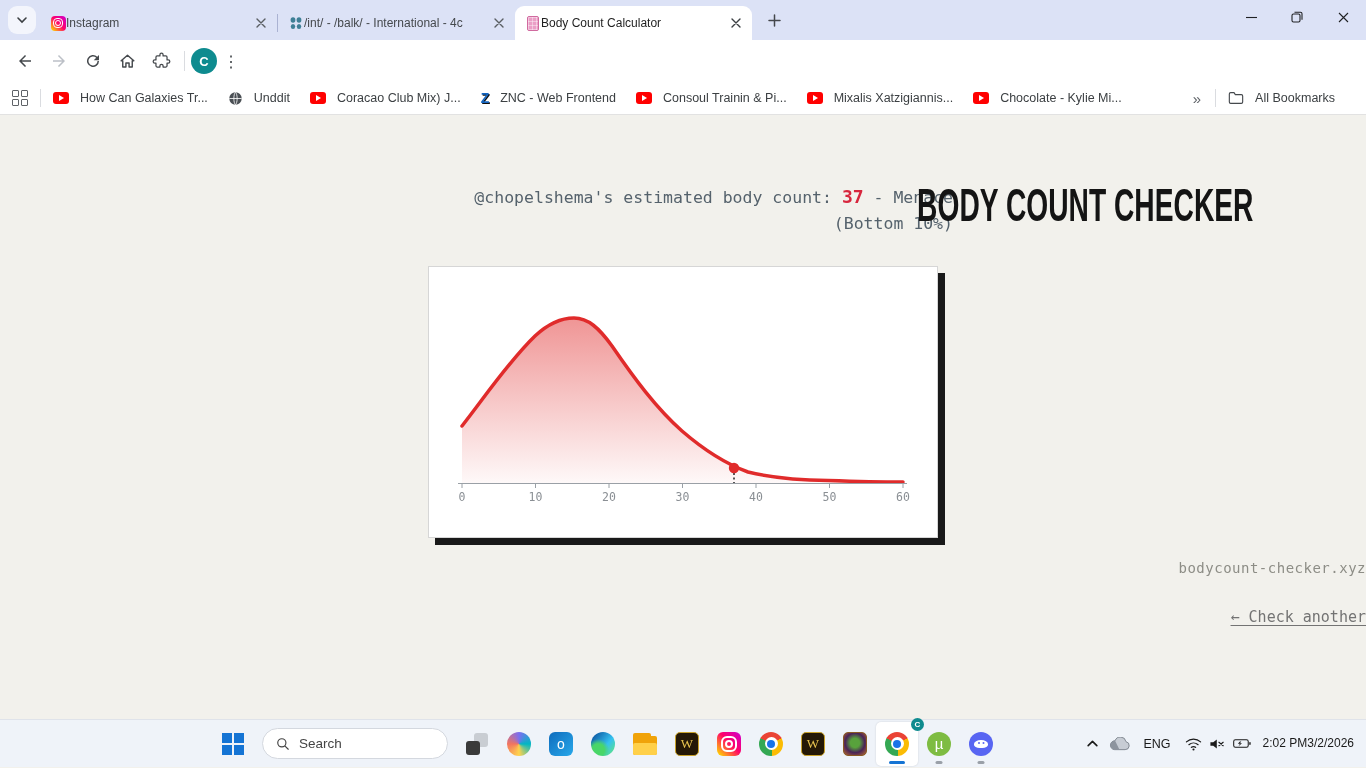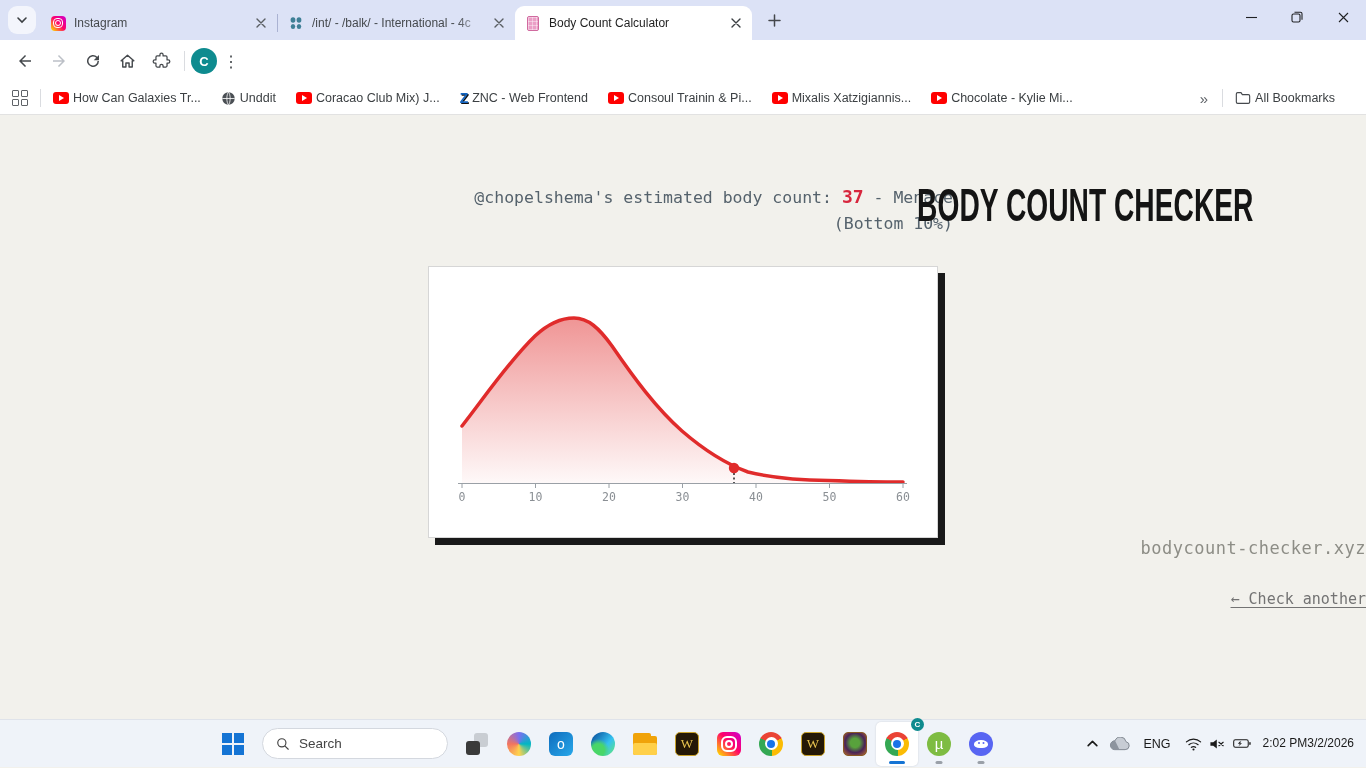--- a/index.html
+++ b/index.html
@@ -2,21 +2,21 @@
 <html><head>
 <meta charset="utf-8">
 <style>
   * { box-sizing: border-box; margin: 0; padding: 0; }
   html, body { width: 1366px; height: 768px; overflow: hidden; }
   body { font-family: "Liberation Sans", sans-serif; background: #f2f1ec; }
 
   
   .tabstrip { height: 40px; background: #dce2f6; display: flex; align-items: flex-end; padding-left: 6px; position: relative; }
   .tab-search-btn { width: 28px; height: 28px; margin: 0 4px 6px 2px; border-radius: 9px; background: rgba(255,255,255,.65); display: flex; align-items: center; justify-content: center; }
-  .tab { width: 237px; height: 34px; display: flex; align-items: center; gap: 8px; padding: 0 8px 0 10px; font-size: 12px; color: #45494d; border-radius: 9px 9px 0 0; position: relative; }
+  .tab { width: 237px; height: 34px; display: flex; align-items: center; padding: 0 8px 0 10px; font-size: 12px; color: #45494d; border-radius: 9px 9px 0 0; position: relative; }
   .tab.active { background: #ffffff; color: #1f1f1f; }
   .tab-title { flex: 1; white-space: nowrap; overflow: hidden; -webkit-mask-image: linear-gradient(90deg,#000 85%,transparent); mask-image: linear-gradient(90deg,#000 85%,transparent); }
   .tab-close { width: 16px; height: 16px; display: flex; align-items: center; justify-content: center; border-radius: 50%; color: #5a5e63; flex: none; }
   .tab-sep { width: 1px; height: 18px; background: #aab2d2; margin-bottom: 8px; flex: none; }
   .newtab-btn { width: 28px; height: 28px; margin: 0 0 6px 8px; display: flex; align-items: center; justify-content: center; color: #44474c; }
   .win-controls { position: absolute; right: 0; top: 0; height: 34px; display: flex; }
   .win-btn { width: 46px; height: 34px; display: flex; align-items: center; justify-content: center; color: #202124; }
 
   .favicon { width: 16px; height: 16px; flex: none; display: flex; align-items: center; justify-content: center; }
   .ig-icon { width: 15px; height: 15px; border-radius: 4px; background: linear-gradient(45deg,#ffd600 5%,#ff0169 50%,#d300c5 95%); position: relative; }
@@ -31,36 +31,36 @@
   .url-text { flex: 1; font-size: 14px; color: #1f1f1f; }
   .urlbar-right { display: flex; align-items: center; gap: 12px; }
   .toolbar-divider { width: 1px; height: 20px; background: #dadce0; margin: 0 6px; }
   .avatar { width: 26px; height: 26px; border-radius: 50%; background: #0e8b8f; color: #fff; font-size: 13px; font-weight: bold; display: flex; align-items: center; justify-content: center; }
   .kebab { font-size: 16px; color: #45494d; width: 28px; text-align: center; }
 
   .bookmarksbar { height: 33px; background: #fff; display: flex; align-items: center; padding: 0 12px; border-bottom: 1px solid #e2e2e2; font-size: 12.5px; color: #3c4043; }
   .apps-grid { display: grid; grid-template-columns: 7px 7px; grid-gap: 2px; margin-right: 12px; }
   .apps-grid span { width: 7px; height: 7px; border: 1.8px solid #5f6368; border-radius: 1px; }
   .bm-sep { width: 1px; height: 18px; background: #dadce0; margin-right: 12px; }
-  .bookmark { display: flex; align-items: center; gap: 4px; margin-right: 20px; white-space: nowrap; }
+  .bookmark { display: flex; align-items: center; gap: 11px; margin-right: 20px; white-space: nowrap; }
   .yt-icon { width: 16px; height: 12px; background: #f00; border-radius: 3px; position: relative; }
   .yt-icon::before { content: ""; position: absolute; left: 6px; top: 3px; border-left: 5px solid #fff; border-top: 3px solid transparent; border-bottom: 3px solid transparent; }
   .znc-icon { font-weight: 900; font-size: 14px; color: #1565c0; text-shadow: 1px 1px 0 #111; line-height: 1; }
   .bm-right { margin-left: auto; display: flex; align-items: center; }
   .overflow-chevrons { font-size: 15px; color: #5f6368; margin-right: 14px; }
 
   
   .page { height: 604px; background: #f2f1ec; text-align: right; overflow: hidden; }
   .page-title { margin-top: 62px; font-size: 47px; font-weight: 800; color: #141414; letter-spacing: 0; display: inline-block; transform: scaleX(0.6); white-space: nowrap; }
   .title-wrap { height: 58px; }
   .result-line { margin: 10px auto 16px; max-width: 540px; font-family: "DejaVu Sans Mono", monospace; font-size: 16.5px; line-height: 1.55; color: #55626c; }
   .result-value { color: #d7263d; font-weight: bold; font-size: 18px; }
   .chart-card { width: 510px; height: 272px; margin: 30px auto 0; background: #fff; border: 1px solid #d6d6d6; box-shadow: 7px 7px 0 #191919; position: relative; }
   .chart-card svg { display: block; }
-  .site-caption { font-family: "DejaVu Sans Mono", monospace; font-size: 17px; color: #8d8d86; letter-spacing: .5px; }
+  .site-caption { margin-top: 22px; font-family: "DejaVu Sans Mono", monospace; font-size: 14px; color: #8d8d86; letter-spacing: .5px; }
   .back-link { display: inline-block; margin-top: 32px; font-family: "DejaVu Sans Mono", monospace; font-size: 15px; color: #737373; text-decoration: underline; text-underline-offset: 3px; }
 
   
   .taskbar { height: 48px; background: #eff3f9; border-top: 1px solid #dfe3ea; position: relative; }
   .tb-center { position: absolute; left: 212px; top: 0; height: 100%; display: flex; align-items: center; }
   .tb-cell { width: 42px; height: 44px; display: flex; align-items: center; justify-content: center; border-radius: 5px; position: relative; flex: none; }
   .win-logo { display: grid; grid-template-columns: 10px 10px; grid-gap: 2px; }
   .win-logo span { width: 10px; height: 10px; background: #1574d4; }
   .search-pill { width: 186px; height: 31px; background: #fff; border: 1px solid #d4d8df; border-radius: 16px; display: flex; align-items: center; gap: 9px; padding: 0 13px; margin: 0 8px; color: #444; font-size: 13.5px; flex: none; }
   .taskview-icon { position: relative; width: 22px; height: 22px; }

